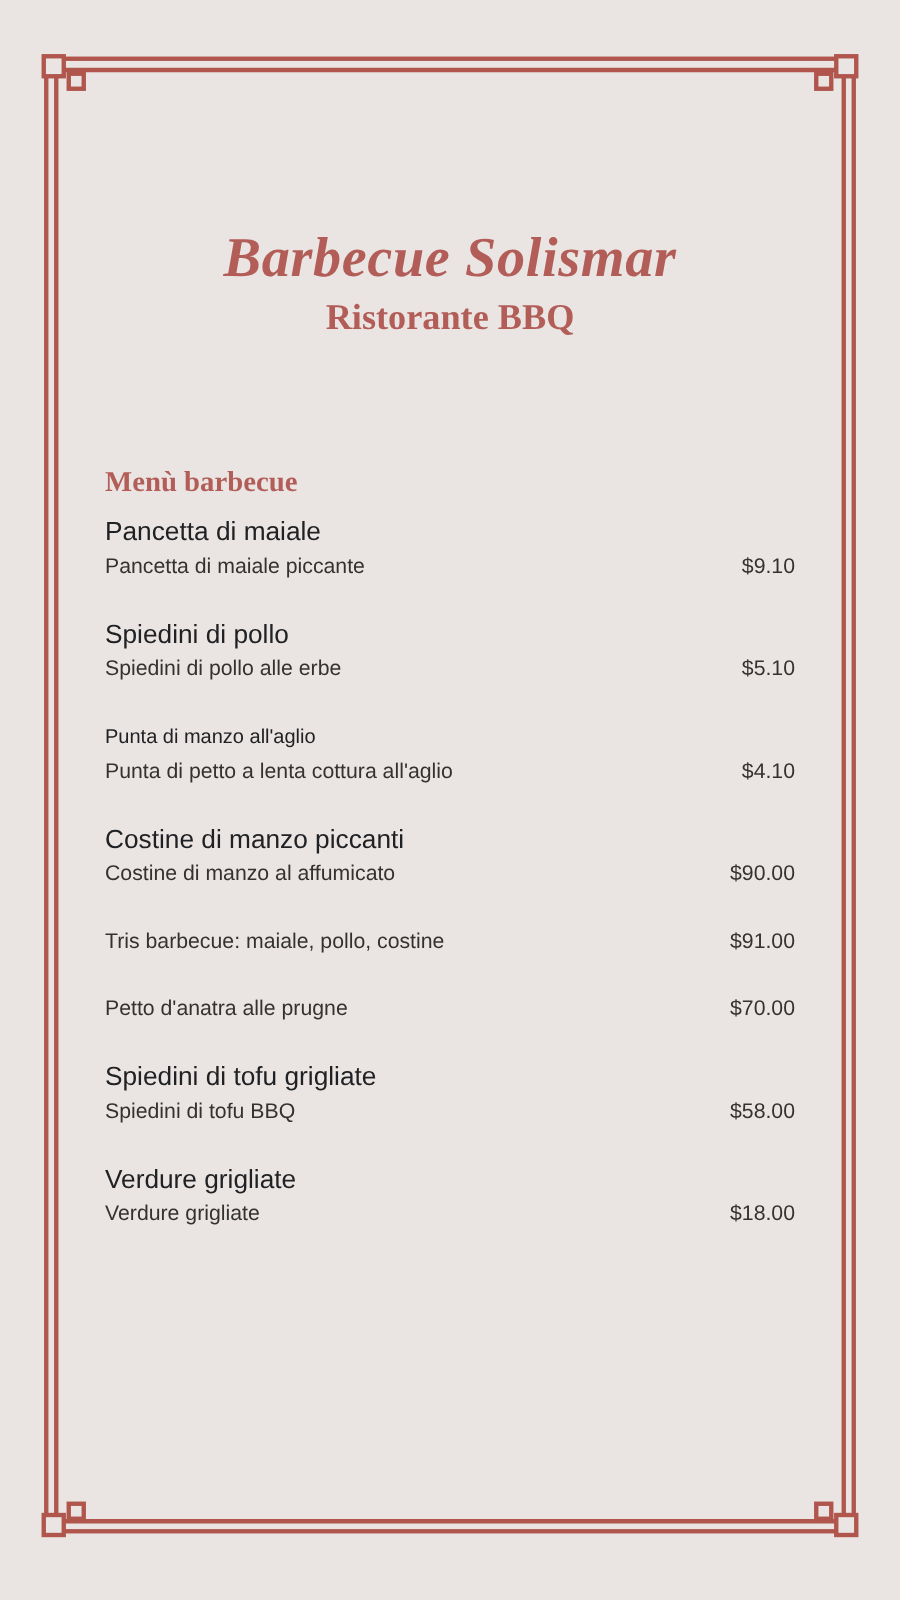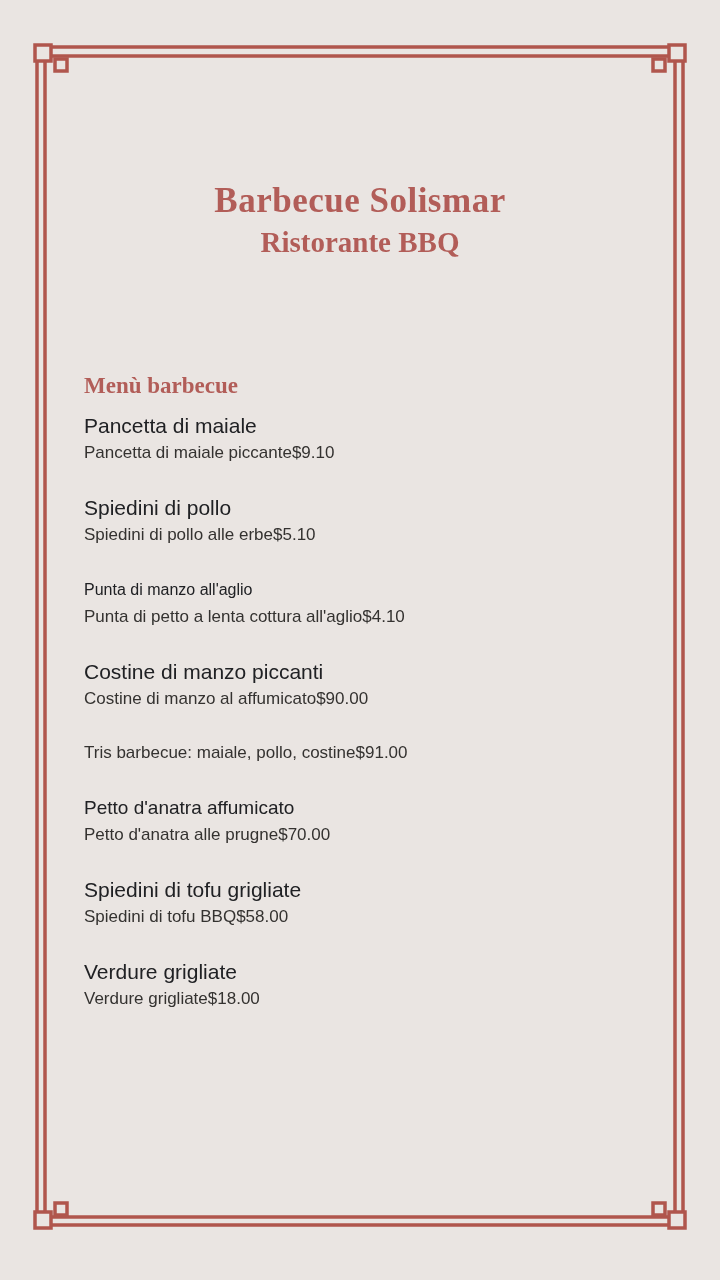--- a/index.html
+++ b/index.html
@@ -18,24 +18,25 @@
     width: 720px; height: 1280px;
     display: block;
   }
   .header {
     position: absolute; top: 181px; left: 0; right: 0;
     text-align: center;
   }
   .title {
     font-family: "Liberation Serif", "DejaVu Serif", serif;
     font-weight: 700;
-    font-size: 35px;
+    font-size: 45px;
     line-height: 1.15;
     color: #b25d58;
     letter-spacing: 0.5px;
+    font-style: italic;
   }
   .subtitle {
     font-family: "Liberation Serif", "DejaVu Serif", serif;
     font-weight: 700;
     font-size: 29px;
     line-height: 1.2;
     color: #b25d58;
     margin-top: 4px;
   }
   .section-label {
@@ -51,21 +52,21 @@
   .item { margin-bottom: 28px; }
   .item-name {
     font-size: 21px;
     line-height: 28px;
     color: #202124;
   }
   .item-name[data-size="md"] { font-size: 19px; }
   .item-name[data-size="sm"] { font-size: 16px; }
   .item-row {
     display: flex;
-    justify-content: flex-start;
+    justify-content: space-between;
     align-items: baseline;
   }
   .item-desc {
     font-size: 17px;
     line-height: 26px;
     color: #343230;
   }
   .item-price {
     font-size: 17px;
     line-height: 26px;
@@ -142,21 +143,20 @@
     </div>
 
     <div class="item">
       <div class="item-row">
         <span class="item-desc">Tris barbecue: maiale, pollo, costine</span>
         <span class="item-price">$91.00</span>
       </div>
     </div>
 
     <div class="item">
-      <div class="item-name" data-size="md">Petto d'anatra affumicato</div>
       <div class="item-row">
         <span class="item-desc">Petto d'anatra alle prugne</span>
         <span class="item-price">$70.00</span>
       </div>
     </div>
 
     <div class="item">
       <div class="item-name" data-size="lg">Spiedini di tofu grigliate</div>
       <div class="item-row">
         <span class="item-desc">Spiedini di tofu BBQ</span>

